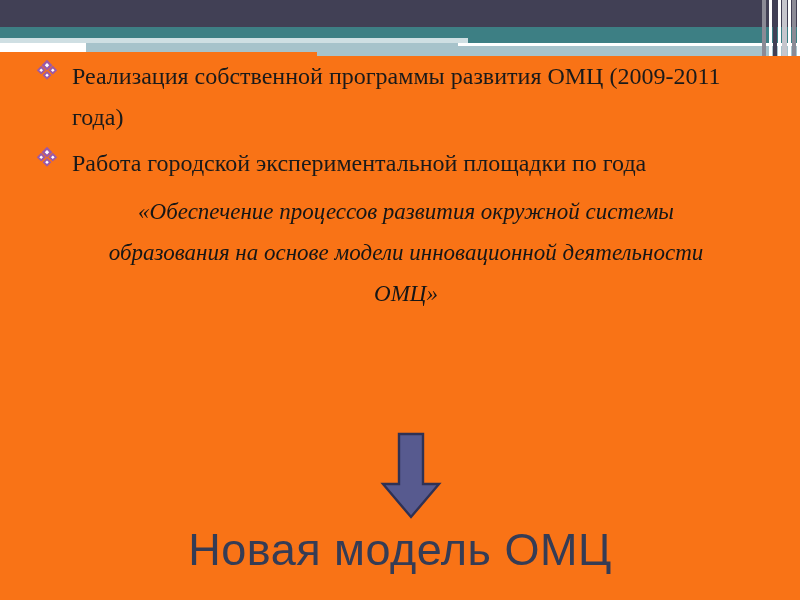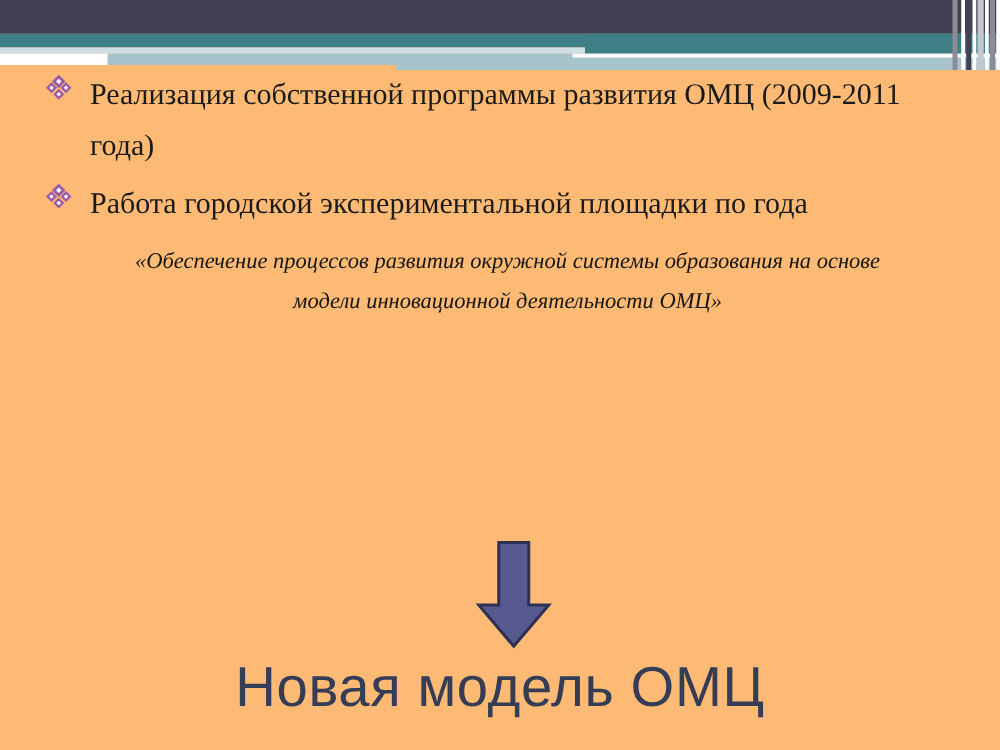--- a/index.html
+++ b/index.html
@@ -9,21 +9,21 @@
     background: #ffffff;
   }
   body {
     font-family: "Liberation Serif", "DejaVu Serif", serif;
   }
 
   .slide {
     position: relative;
     width: 800px;
     height: 600px;
-    background: #fdba74;
+    background: #f97316;
     overflow: hidden;
   }
 
   
   .deco {
     position: absolute;
     top: 0;
     left: 0;
     width: 800px;
     height: 56px;
@@ -150,21 +150,21 @@
   }
   .bullet-glyph svg { display: block; }
 
   .bullet-text {
     display: block;
   }
 
   .quote-block {
     margin: 8px 0 0 0;
     padding: 0 84px 0 96px;
-    font-size: 18px;
+    font-size: 23px;
     line-height: 1.78;
     font-style: italic;
     color: #161616;
     text-align: center;
   }
 
   
   .arrow-wrap {
     position: absolute;
     left: 378px;

